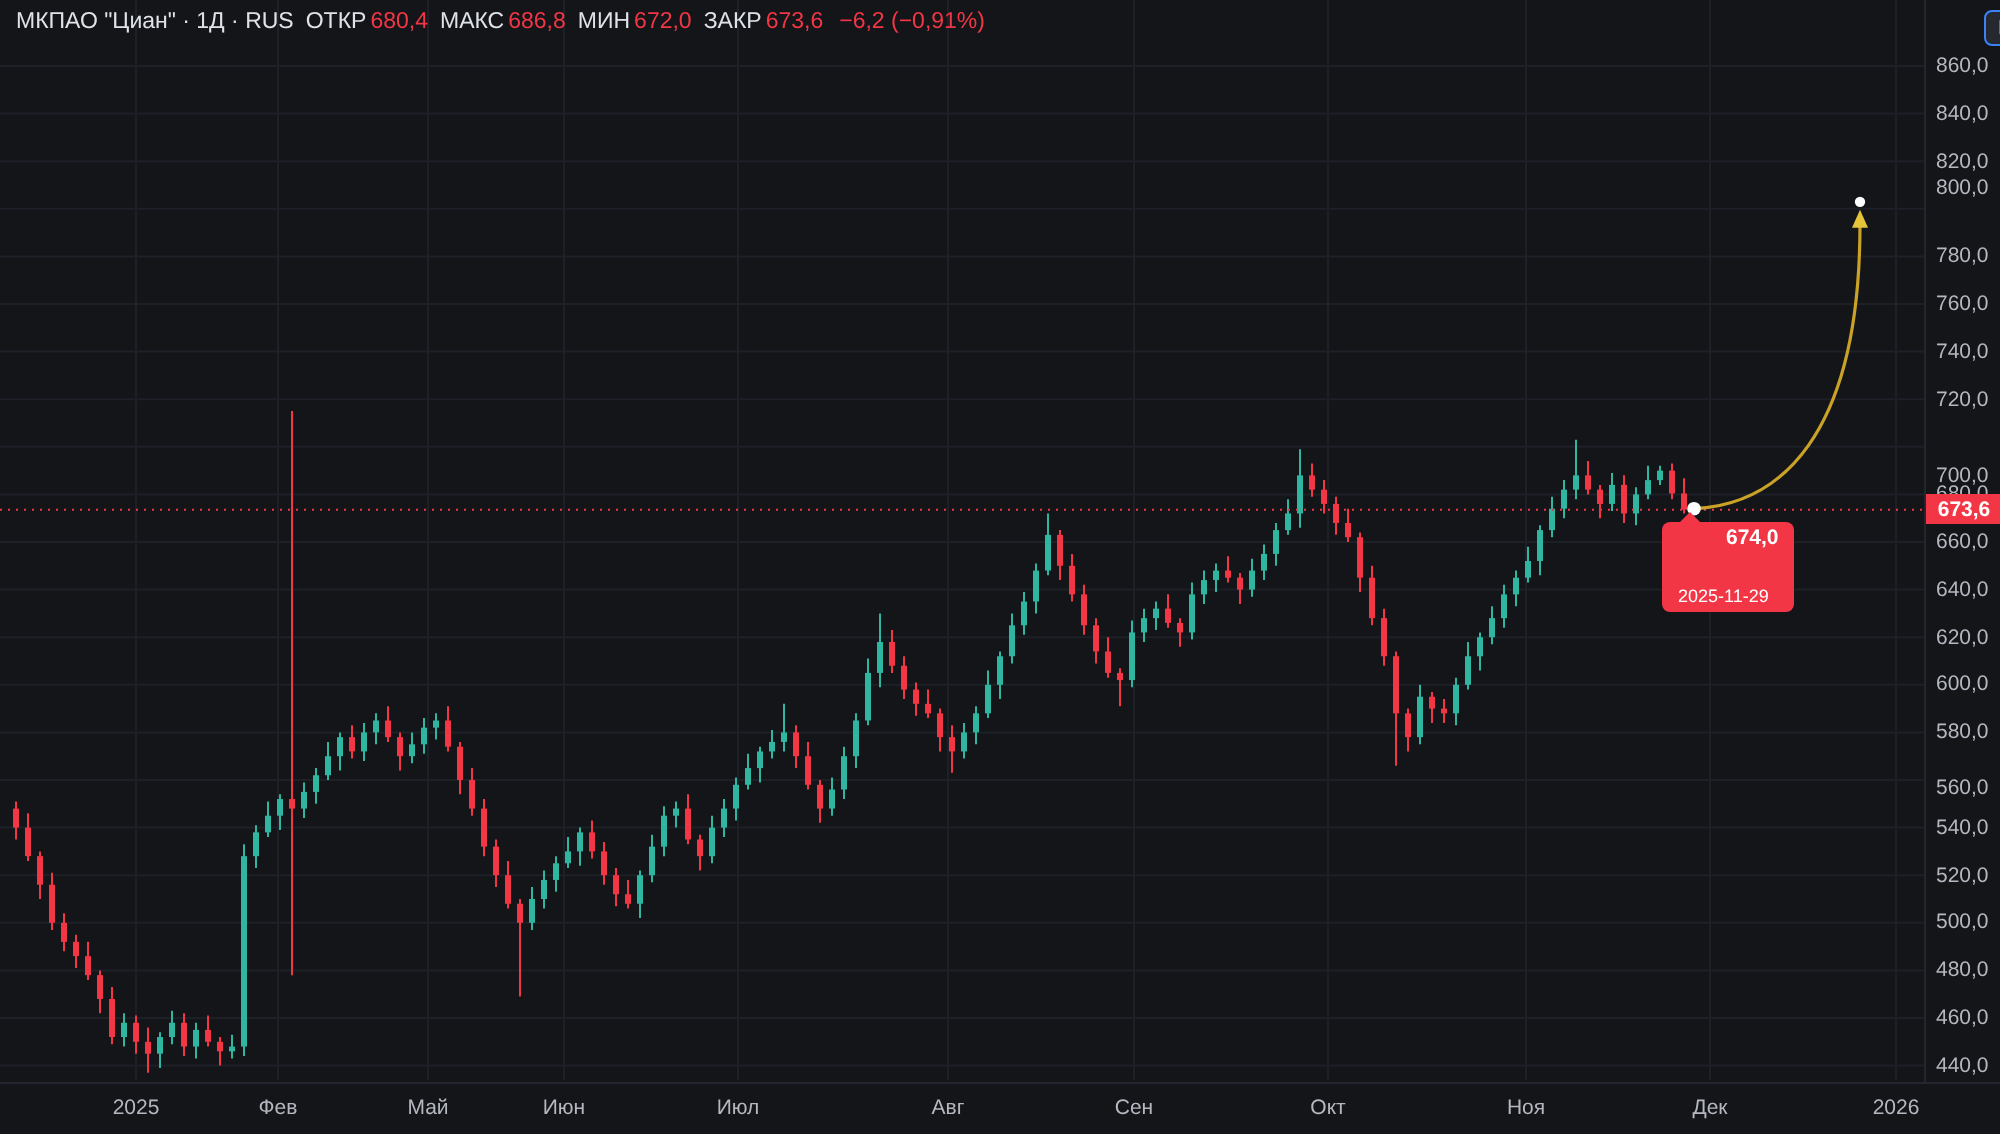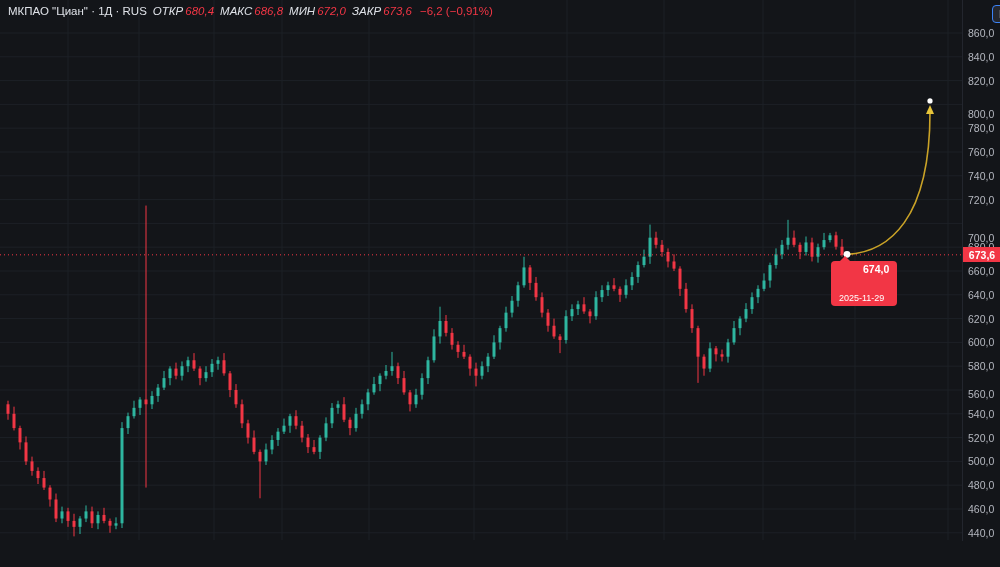--- a/index.html
+++ b/index.html
@@ -1,21 +1,21 @@
 <!DOCTYPE html>
 <html><head>
 <meta charset="utf-8">
 <style>
   html,body{margin:0;padding:0;background:#0d0e11;}
   .root{position:relative;width:1000px;height:567px;background:#131519;overflow:hidden;
         font-family:"Liberation Sans",sans-serif;-webkit-font-smoothing:antialiased;}
   
   .legend{position:absolute;top:5px;left:8px;display:flex;align-items:center;gap:6px;
           font-size:11.5px;color:#dfe2e8;white-space:nowrap;z-index:5;}
-  .legend .pair{display:flex;gap:2px;font-style:italic;}
+  .legend .pair{display:flex;gap:2px;}
   .legend .val{color:#f23645;}
   .legend .chg{color:#f23645;margin-left:2px;}
   
   .price-axis{position:absolute;left:962px;top:0;width:38px;height:541px;
               border-left:1px solid #23262e;background:#131519;z-index:4;}
   .ptick{position:absolute;left:5px;font-size:10.5px;color:#b4b7bf;}
   .price-tag{position:absolute;left:0;width:38px;height:15px;background:#f23645;color:#fff;
              font-size:10.5px;font-weight:bold;display:flex;align-items:center;justify-content:center;z-index:6;}
   
   .time-axis{position:absolute;left:0;top:541px;width:1000px;height:26px;
@@ -387,41 +387,54 @@
     <span class="chg">−6,2 (−0,91%)</span>
   </div>
 
   <div class="rub-btn">RUB</div>
 
   <div class="price-axis" id="price-axis">
     <div class="price-tag" id="price-tag" style="top: 247.316px;">673,6</div>
   <div class="ptick" style="top: 27px;">860,0</div>
       <div class="ptick" style="top: 50.8px; text-align: right;">840,0</div>
       <div class="ptick" style="top: 74.6px;">820,0</div>
-      <div class="ptick" style="top: 108px;">800,0</div>
+      <div class="ptick" style="top: 88px;">800,0</div>
       <div class="ptick" style="top: 122.2px;">780,0</div>
       <div class="ptick" style="top: 146px;">760,0</div>
       <div class="ptick" style="top: 169.8px;">740,0</div>
       <div class="ptick" style="top: 193.6px;">720,0</div>
       <div class="ptick" style="top: 232px;">700,0</div>
       <div class="ptick" style="top: 241.2px;">680,0</div>
       <div class="ptick" style="top: 265px;">660,0</div>
       <div class="ptick" style="top: 288.8px;">640,0</div>
       <div class="ptick" style="top: 312.6px;">620,0</div>
       <div class="ptick" style="top: 336.4px;">600,0</div>
       <div class="ptick" style="top: 360.2px;">580,0</div>
       <div class="ptick" style="top: 388px;">560,0</div>
       <div class="ptick" style="top: 407.8px;">540,0</div>
       <div class="ptick" style="top: 431.6px;">520,0</div>
       <div class="ptick" style="top: 455.4px;">500,0</div>
       <div class="ptick" style="top: 479.2px;">480,0</div>
       <div class="ptick" style="top: 503px;">460,0</div>
       <div class="ptick" style="top: 526.8px;">440,0</div>
     </div>
 
+  <div class="time-axis" id="time-axis">
+      <div class="ttick" style="left: 68px;">2025</div>
+      <div class="ttick" style="left: 139px;">Фев</div>
+      <div class="ttick" style="left: 214px;">Май</div>
+      <div class="ttick" style="left: 282px;">Июн</div>
+      <div class="ttick" style="left: 369px;">Июл</div>
+      <div class="ttick" style="left: 474px;">Авг</div>
+      <div class="ttick" style="left: 567px;">Сен</div>
+      <div class="ttick" style="left: 664px;">Окт</div>
+      <div class="ttick" style="left: 763px;">Ноя</div>
+      <div class="ttick" style="left: 855px;">Дек</div>
+      <div class="ttick" style="left: 948px;">2026</div>
+    </div>
 
 
   <div class="proj-dn">
     <div class="l1">674,0</div>
     <div class="l2">2025-11-29</div>
   </div>
 
 </div>
 
 </body></html>

